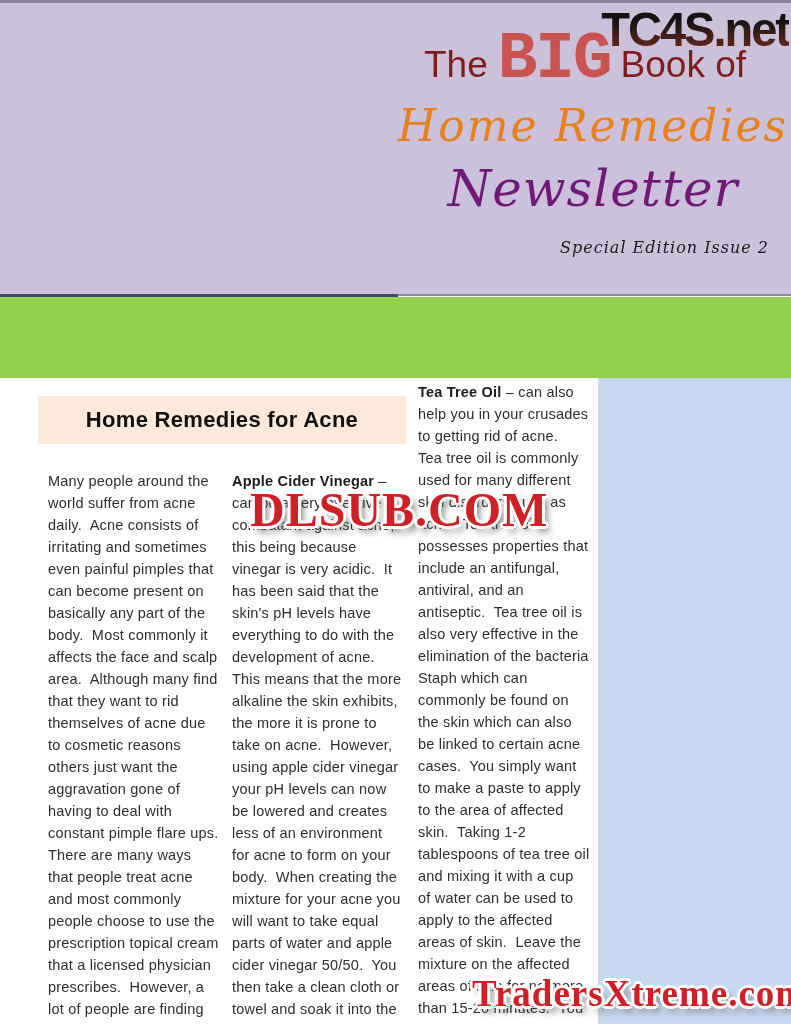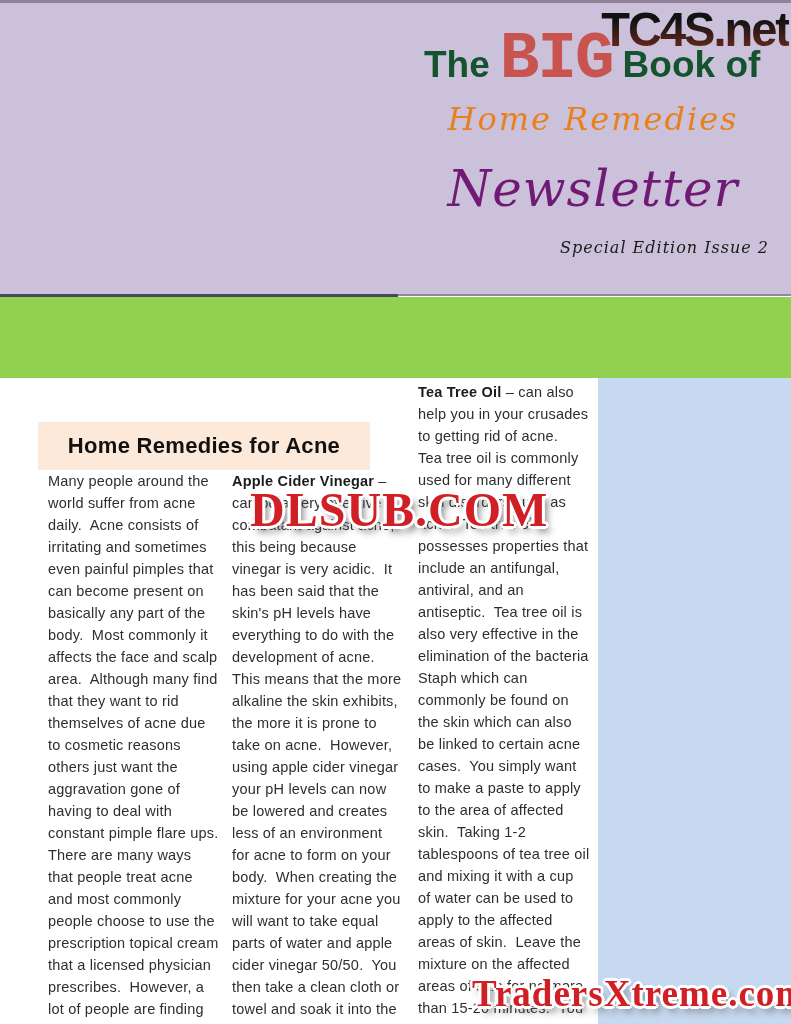--- a/index.html
+++ b/index.html
@@ -8,47 +8,47 @@
     background:#ffffff;overflow:hidden;
     font-family:"Liberation Sans", sans-serif;
   }
   
   .header{position:absolute;left:0;top:0;width:791px;height:295px;background:#cbc1da;}
   .top-strip{position:absolute;left:0;top:0;width:791px;height:3px;background:#8f8299;}
   .title-line1{
     position:absolute;left:424px;top:22px;width:360px;
     display:flex;align-items:baseline;white-space:nowrap;
   }
-  .t-the,.t-bookof{color:#14532d;font-size:37px;font-weight:700;}
+  .t-the,.t-bookof{color:#7f1d1d;font-size:37px;font-weight:400;}
   .t-the{margin-right:10px;}
   .t-big{
     color:#c9534f;font-family:"Liberation Mono", monospace;
     font-weight:700;font-size:66px;letter-spacing:-2px;margin-right:10px;
   }
   .script{font-family:"DejaVu Serif", serif;font-style:italic;}
   .title-line2{
     position:absolute;left:395px;top:100px;width:396px;text-align:center;
-    color:#e8811c;font-size:32px;letter-spacing:2px;white-space:nowrap;
+    color:#e8811c;font-size:44px;letter-spacing:2px;white-space:nowrap;
   }
   .title-line3{
     position:absolute;left:395px;top:160px;width:396px;text-align:center;
     color:#701a75;font-size:50px;letter-spacing:1px;white-space:nowrap;
   }
   .subtitle{
     position:absolute;left:395px;top:238px;width:374px;text-align:right;
     color:#1a1a1a;font-size:16px;letter-spacing:1px;white-space:nowrap;
   }
   
   .sep-left{position:absolute;left:0;top:294px;width:398px;height:3px;background:#474a5e;}
   .sep-right{position:absolute;left:398px;top:294px;width:393px;height:2px;background:#8f8a9e;}
   .green-band{position:absolute;left:0;top:297px;width:791px;height:81px;background:#92d050;}
   .blue-col{position:absolute;left:598px;top:378px;width:193px;height:646px;background:#c6d9f0;}
   
   .heading-box{
-    position:absolute;left:38px;top:422px;width:332px;height:48px;
+    position:absolute;left:38px;top:396px;width:368px;height:48px;
     background:#fce9d9;display:flex;align-items:center;justify-content:center;
   }
   .heading-box h1{
     margin:0;font-size:22px;font-weight:700;color:#111;letter-spacing:.3px;
     font-family:"Liberation Sans", sans-serif;
   }
   .bodycol{
     position:absolute;width:172px;font-size:14.5px;line-height:22px;
     color:#2e2e2e;letter-spacing:.2px;white-space:pre-wrap;
   }

